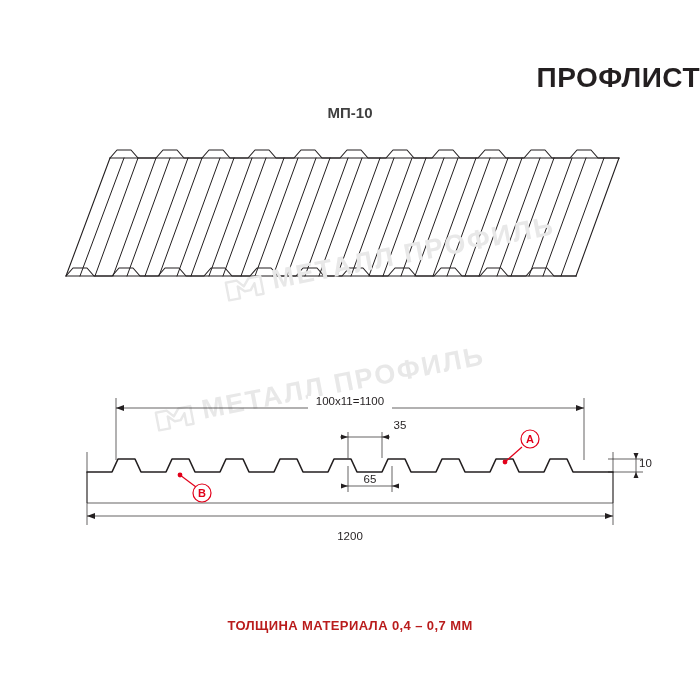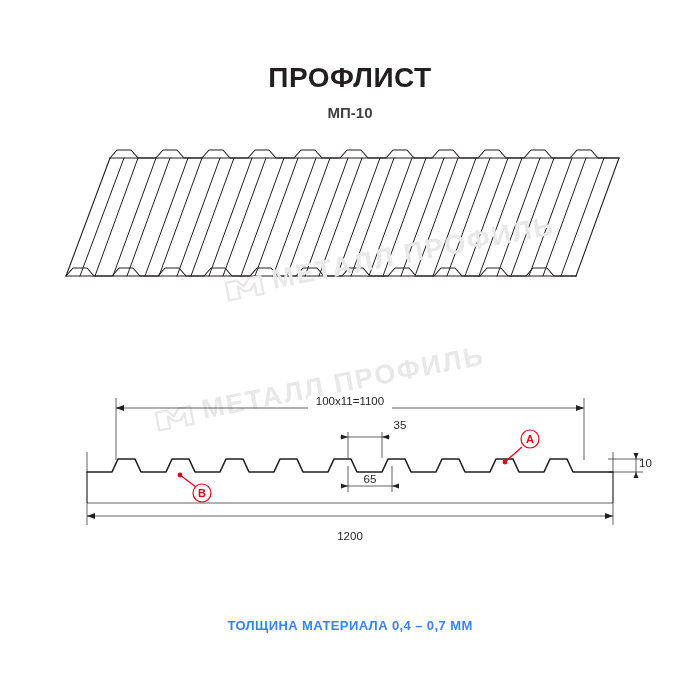--- a/index.html
+++ b/index.html
@@ -19,21 +19,21 @@
     position: relative;
     width: 700px;
     height: 700px;
   }
   
   .title {
     position: absolute;
     top: 62px;
     left: 0;
     width: 700px;
-    text-align: center;
+    text-align: right;
     font-size: 28px;
     font-weight: bold;
     letter-spacing: 0.5px;
     color: #231f20;
   }
   .subtitle {
     position: absolute;
     top: 104px;
     left: 0;
     width: 700px;
@@ -44,21 +44,21 @@
   }
   .footnote {
     position: absolute;
     top: 618px;
     left: 0;
     width: 700px;
     text-align: center;
     font-size: 13px;
     font-weight: bold;
     letter-spacing: 0.4px;
-    color: #3b82f6;
+    color: #b91c1c;
   }
   
   .watermark {
     position: absolute;
     color: #e8e8e8;
     font-weight: bold;
     font-size: 27px;
     letter-spacing: 2px;
     white-space: nowrap;
     transform: rotate(-11deg);

